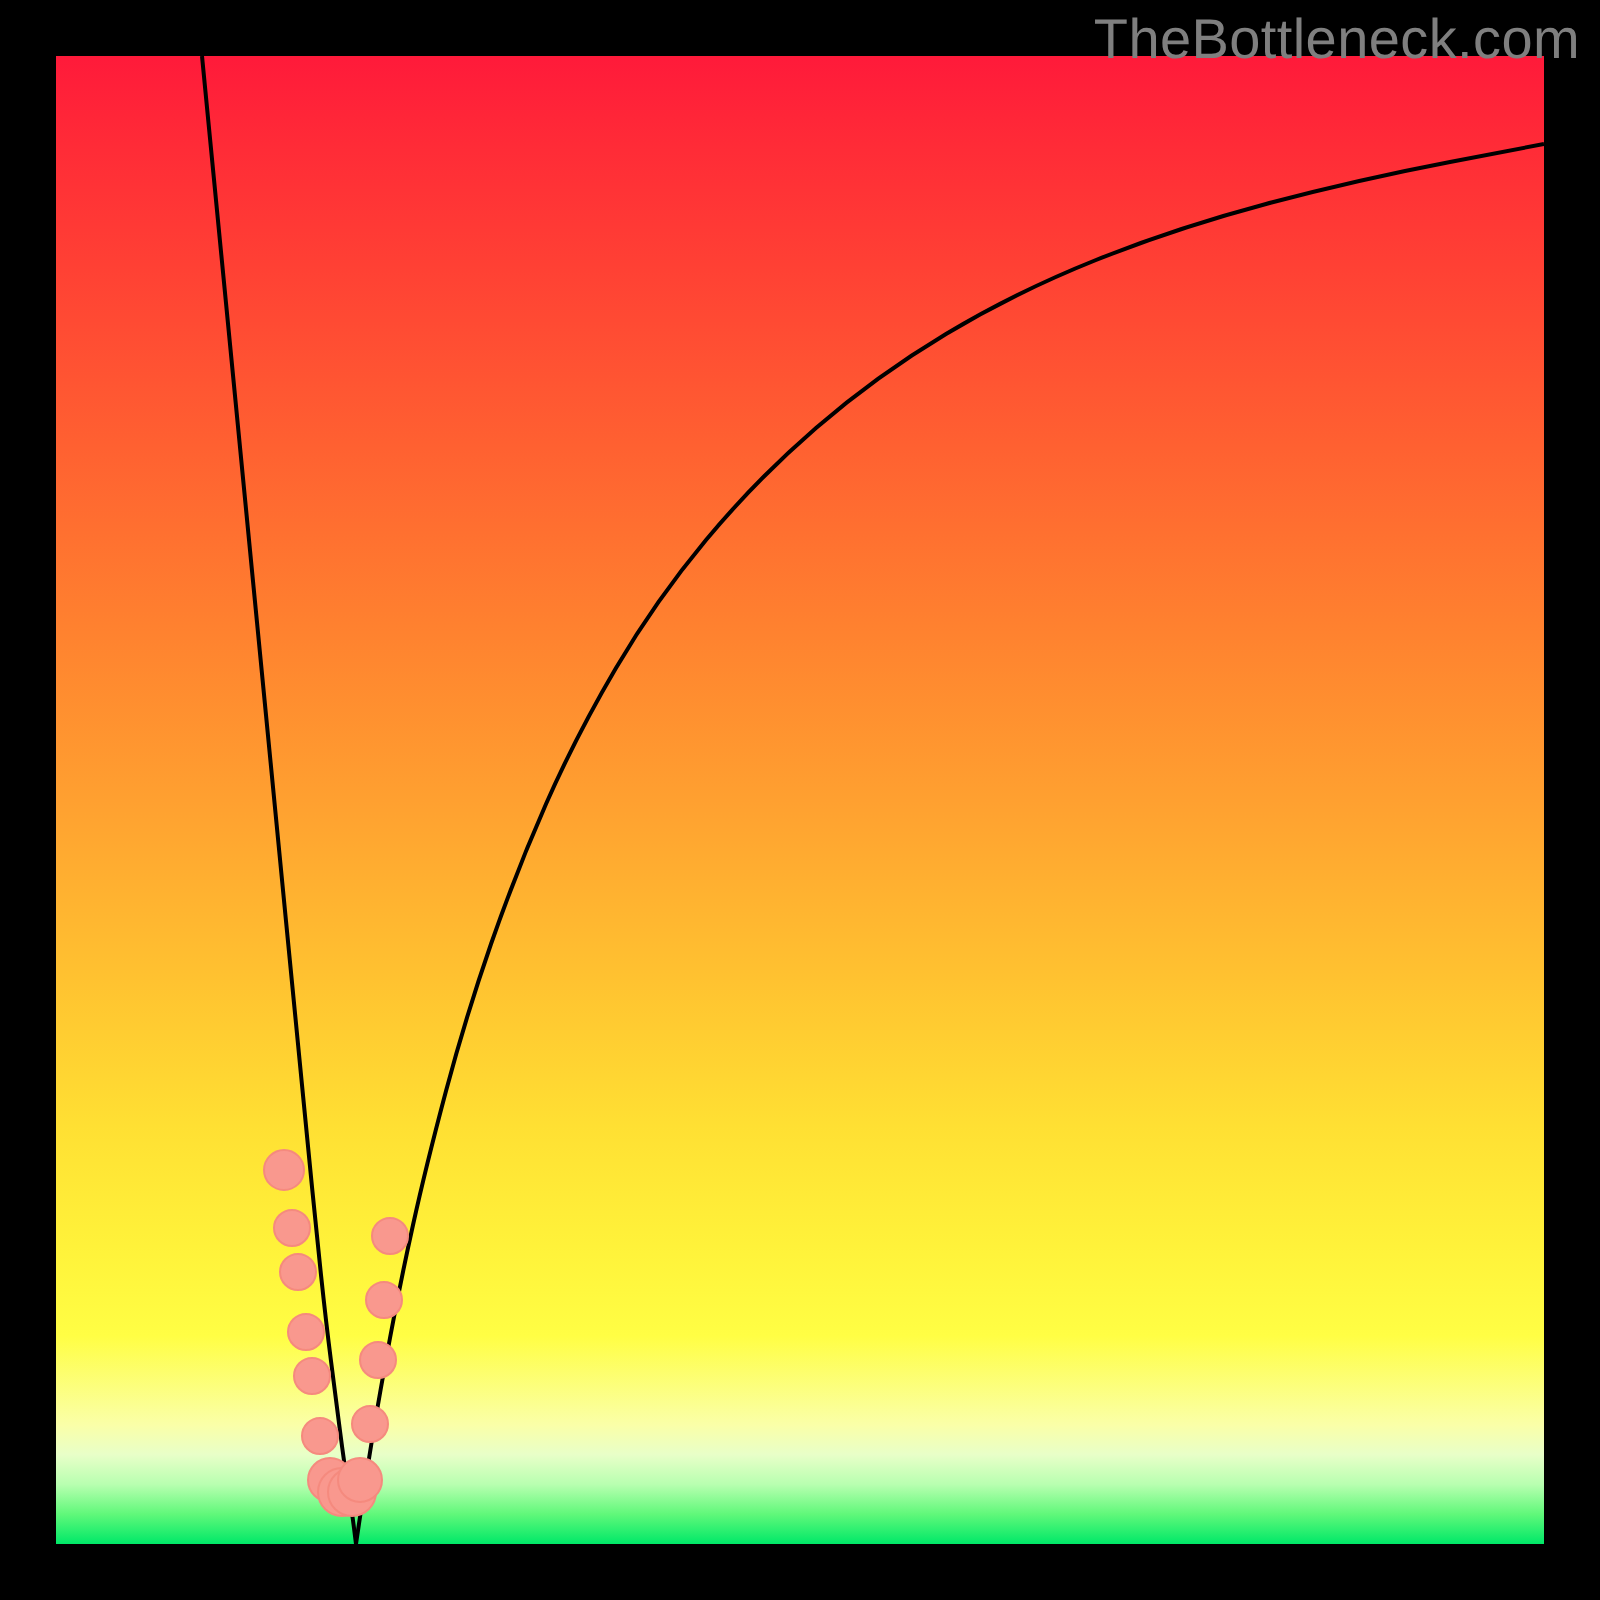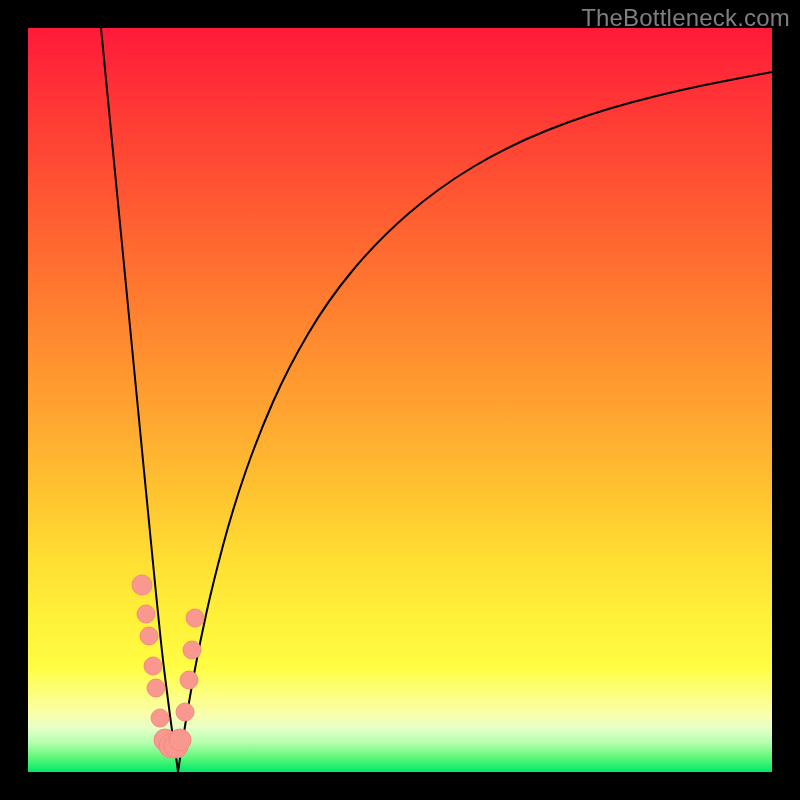--- a/index.html
+++ b/index.html
@@ -54,21 +54,21 @@
   svg.curves {
     position: absolute;
     left: 0; top: 0;
     width: 100%; height: 100%;
   }
   .watermark {
     position: absolute;
     top: 4px;
     right: 10px;
     color: #7f7f7f;
-    font-size: 24px;
+    font-size: 28px;
     font-weight: 500;
     letter-spacing: 0.2px;
     user-select: none;
   }
 </style>
 </head>
 <body>
 
 <div class="frame">
   <div class="plot">

